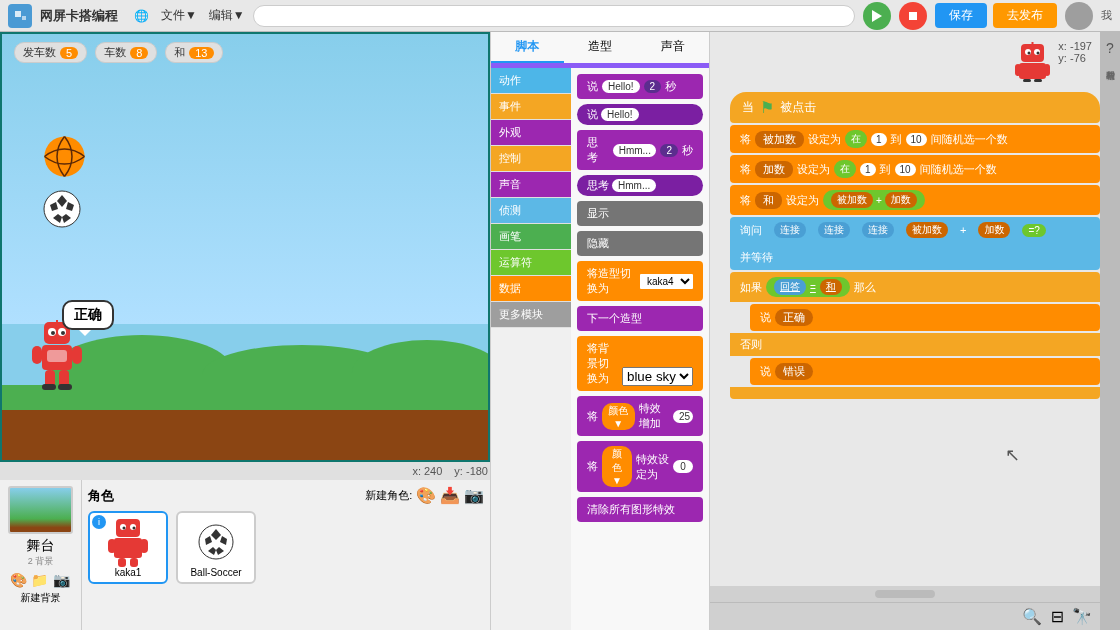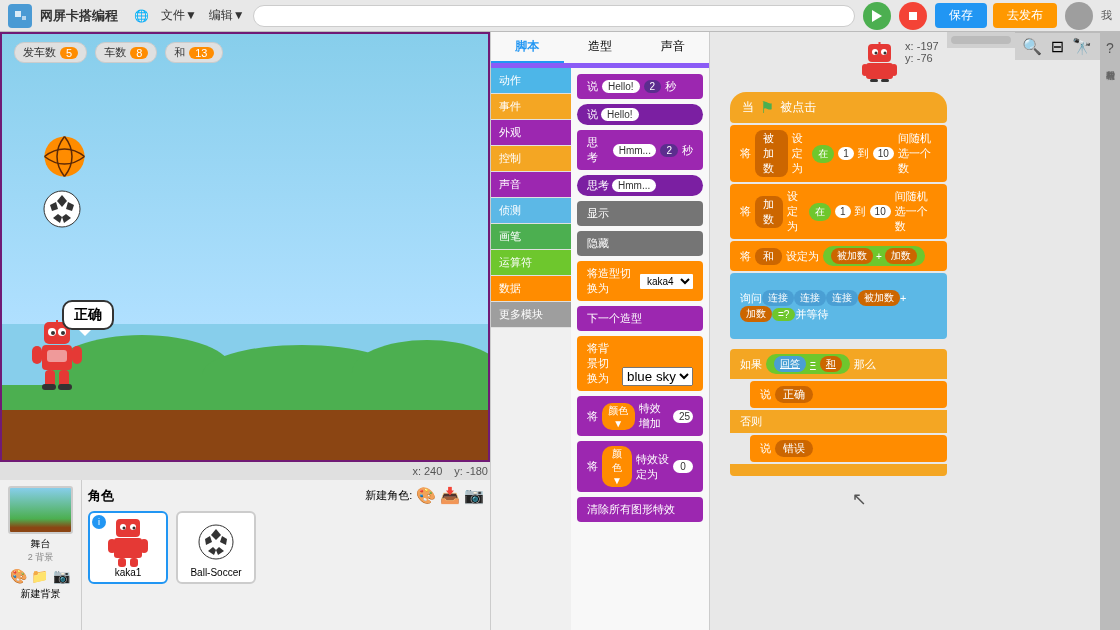--- a/index.html
+++ b/index.html
@@ -23,21 +23,21 @@
     #topbar .publish-btn { background: #ff9800; color: white; border: none; border-radius: 4px; padding: 4px 14px; cursor:pointer; font-size: 12px; }
     #topbar .user-icon { width: 28px; height: 28px; background: #9e9e9e; border-radius: 50%; }
 
     
     #main { display: flex; height: 598px; }
 
     
     #left-panel { width: 490px; display: flex; flex-direction: column; background: #e0e0e0; }
 
     
-    #stage { position: relative; width: 490px; height: 430px; background: #87ceeb; overflow: hidden; border: 2px solid #701a75; }
+    #stage { position: relative; width: 490px; height: 430px; background: #87ceeb; overflow: hidden; border: 2px solid #0f766e; }
 
     
     #basketball-sprite { position: absolute; top: 100px; left: 40px; width: 45px; height: 45px; }
     #soccer-sprite { position: absolute; top: 155px; left: 40px; width: 40px; height: 40px; }
     #robot-sprite { position: absolute; bottom: 70px; left: 30px; width: 50px; height: 70px; }
     .speech-bubble { position: absolute; bottom: 130px; left: 60px; background: white; border: 2px solid #333; border-radius: 10px; padding: 4px 10px; font-size: 14px; font-weight: bold; }
     .speech-bubble::after { content: ''; position: absolute; bottom: -8px; left: 15px; border: 6px solid transparent; border-top-color: white; border-bottom: none; }
 
     
     #stage-coords { background: #e0e0e0; padding: 3px 2px; font-size: 11px; color: #555; display: flex; justify-content: flex-end; gap: 12px; }
@@ -76,21 +76,21 @@
     .block.purple { background: #9c27b0; }
     .block-badge { background: #5b2d8e; border-radius: 8px; padding: 1px 6px; font-size: 10px; }
     .block-oval { background: #7b1fa2; border-radius: 20px; padding: 3px 10px; font-size: 11px; color: white; cursor: pointer; }
     .block-switch { background: #ff8c00; border-radius: 4px; padding: 5px 10px; font-size: 11px; color: white; cursor: pointer; display: flex; align-items: center; gap: 4px; }
     .block-switch select { font-size: 10px; background: white; border: none; border-radius: 1px; padding: 1px 3px; }
     .block-next { background: #9c27b0; border-radius: 4px; padding: 5px 10px; font-size: 11px; color: white; cursor: pointer; }
     .block-bg-switch { background: #ff8c00; border-radius: 4px; padding: 5px 10px; font-size: 11px; color: white; cursor: pointer; display: flex; align-items: flex-end; gap: 4px; }
     .block-color { background: #9c27b0; border-radius: 4px; padding: 5px 10px; font-size: 11px; color: white; cursor: pointer; display: flex; align-items: center; gap: 4px; }
 
     
-    #code-panel { flex: 1; background: #e8e8e8; display: flex; flex-direction: row; position: relative; }
+    #code-panel { flex: 1; background: #e8e8e8; display: flex; flex-direction: column; position: relative; }
     #code-canvas { flex: 1; background: #e8e8e8; overflow: hidden; position: relative; padding: 16px; }
 
     .cb-input { background: white; color: #333; border-radius: 10px; padding: 1px 6px; font-size: 10px; min-width: 20px; text-align: center; }
     .cb-input.orange-bg { background: #ff8c00; color: white; border-radius: 10px; padding: 1px 6px; }
 
     
     #code-scrollbar { height: 16px; background: #d0d0d0; display: flex; align-items: center; padding: 0 4px; }
     #code-toolbar { height: 28px; background: #d0d0d0; display: flex; align-items: center; justify-content: flex-end; gap: 8px; padding: 0 8px; border-top: 1px solid #bbb; }
 
     
@@ -228,21 +228,21 @@
 
     <div id="stage-coords">
       <span>x: 240</span>
       <span>y: -180</span>
     </div>
 
     <div style="display:flex;flex:1;background:#f0f0f0;">
 
       <div style="width:82px;border-right:1px solid #ccc;padding:6px;display:flex;flex-direction:column;align-items:center;">
         <div style="width:65px;height:48px;background:linear-gradient(to bottom,#87ceeb,#4caf50 70%,#8B4513 90%);border:2px solid #ccc;border-radius:3px;"></div>
-        <div style="font-size:10px;text-align:left;margin-top:3px;">舞台</div>
+        <div style="font-size:14px;text-align:left;margin-top:3px;">舞台</div>
         <div style="font-size:9px;color:#888;text-align:center;">2 背景</div>
         <div style="display:flex;gap:4px;margin-top:4px;">
           <span style="font-size:14px;cursor:pointer;">🎨</span>
           <span style="font-size:14px;cursor:pointer;">📁</span>
           <span style="font-size:14px;cursor:pointer;">📷</span>
         </div>
         <div style="font-size:10px;margin-top:3px;">新建背景</div>
       </div>
 
       <div style="flex:1;padding:6px;">
@@ -438,21 +438,21 @@
           <span>将</span>
           <span style="background:#cc6600;border-radius:8px;padding:1px 8px;font-size:11px;">和</span>
           <span>设定为</span>
           <span style="background:#6ec72d;border-radius:10px;padding:2px 8px;font-size:10px;color:white;display:flex;align-items:center;gap:3px;">
             <span style="background:#cc6600;border-radius:8px;padding:1px 6px;font-size:10px;">被加数</span>
             <span>+</span>
             <span style="background:#cc6600;border-radius:8px;padding:1px 6px;font-size:10px;">加数</span>
           </span>
         </div>
 
-        <div style="display:flex;align-items:center;background:#5cb8e6;border-radius:4px;padding:17px 10px;color:white;font-size:11px;gap:0;margin-bottom:10px;flex-wrap:wrap;">
+        <div style="display:flex;align-items:center;background:#5cb8e6;border-radius:4px;padding:5px 10px;color:white;font-size:11px;gap:12px;margin-bottom:2px;flex-wrap:wrap;">
           <span>询问</span>
           <span style="background:#4a9fd4;border-radius:8px;padding:1px 6px;font-size:10px;">连接</span>
           <span style="background:#4a9fd4;border-radius:8px;padding:1px 6px;font-size:10px;">连接</span>
           <span style="background:#4a9fd4;border-radius:8px;padding:1px 6px;font-size:10px;">连接</span>
           <span style="background:#cc6600;border-radius:8px;padding:1px 6px;font-size:10px;">被加数</span>
           <span>+</span>
           <span style="background:#cc6600;border-radius:8px;padding:1px 6px;font-size:10px;">加数</span>
           <span style="background:#6ec72d;border-radius:8px;padding:1px 6px;font-size:10px;">=?</span>
           <span>并等待</span>
         </div>

